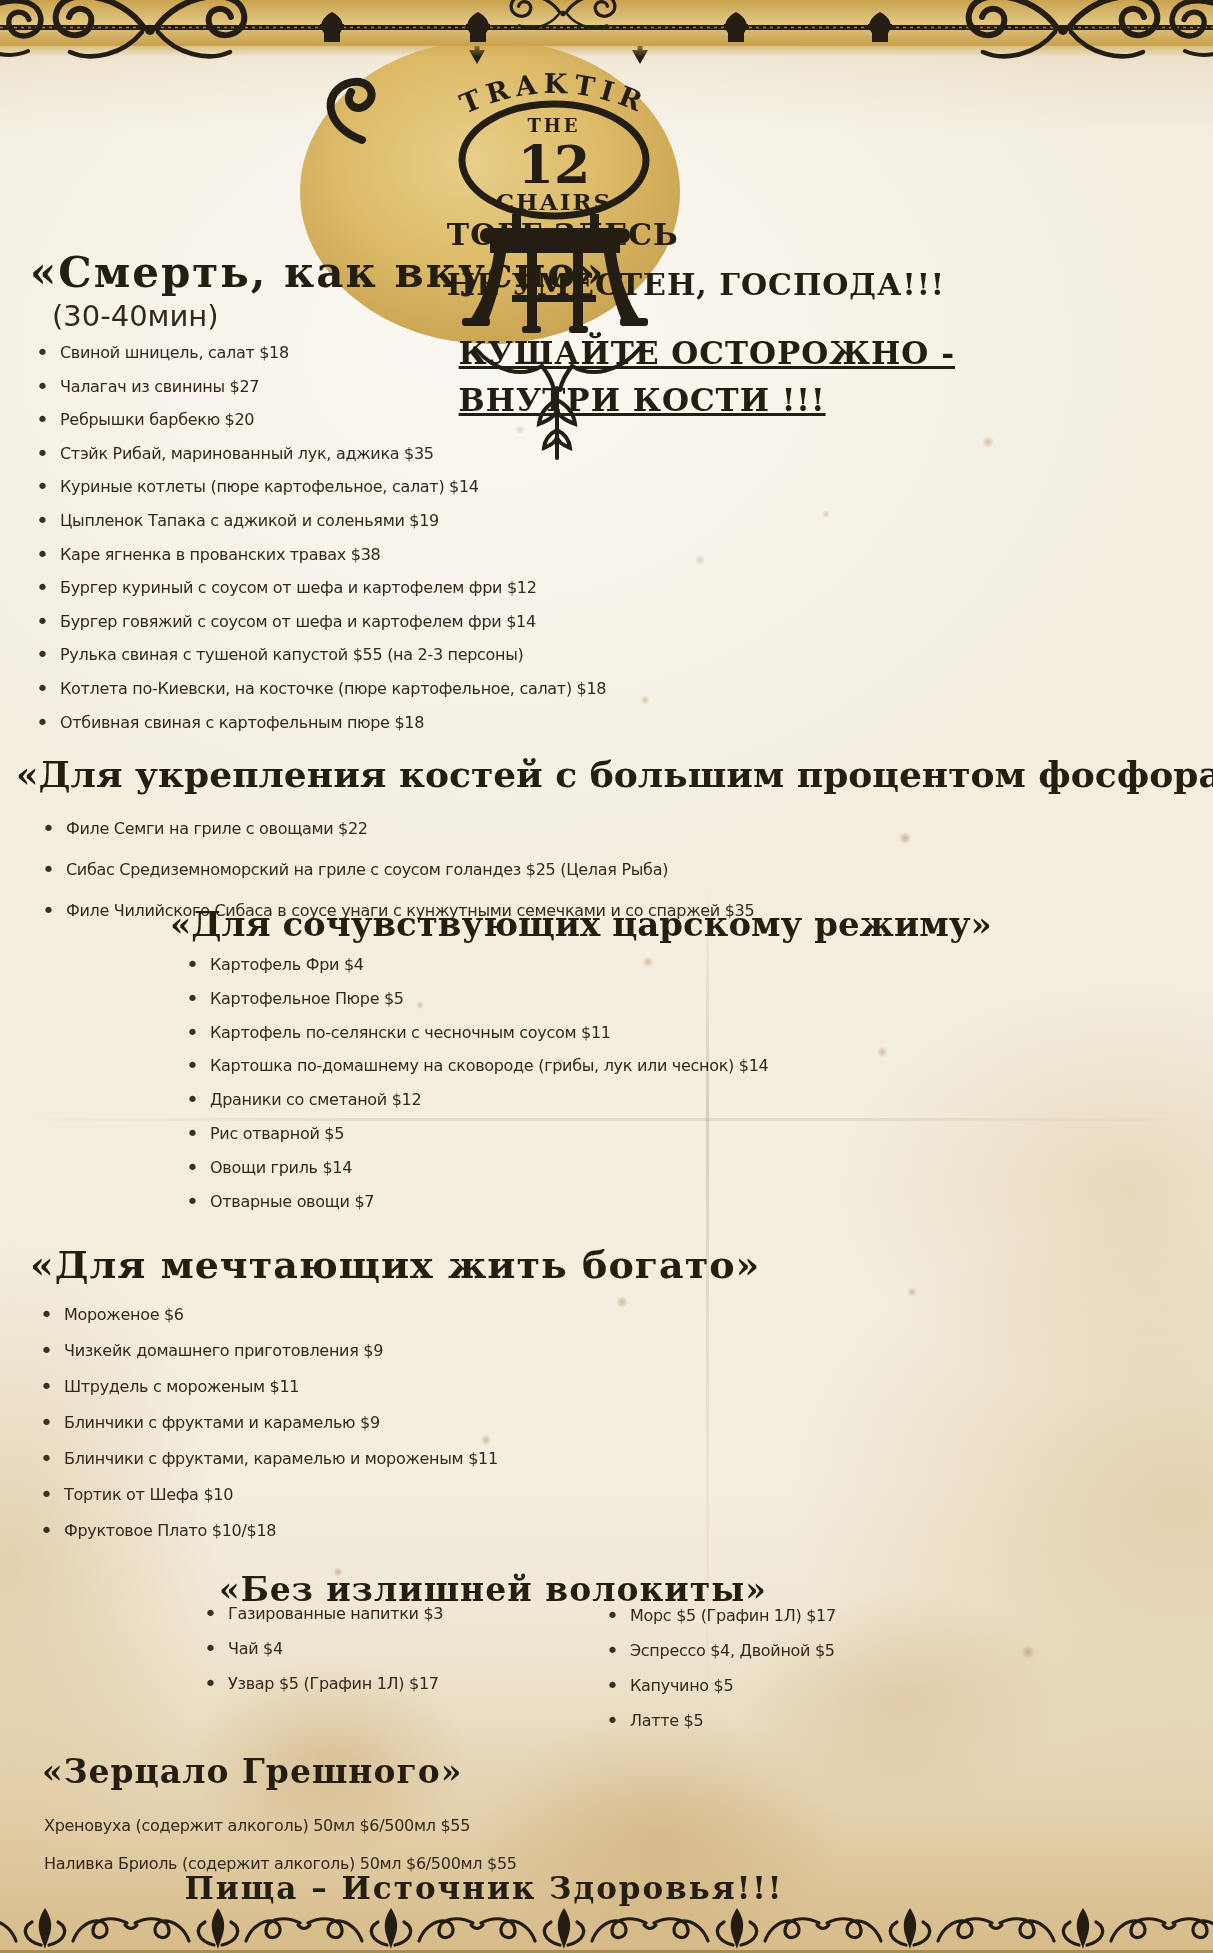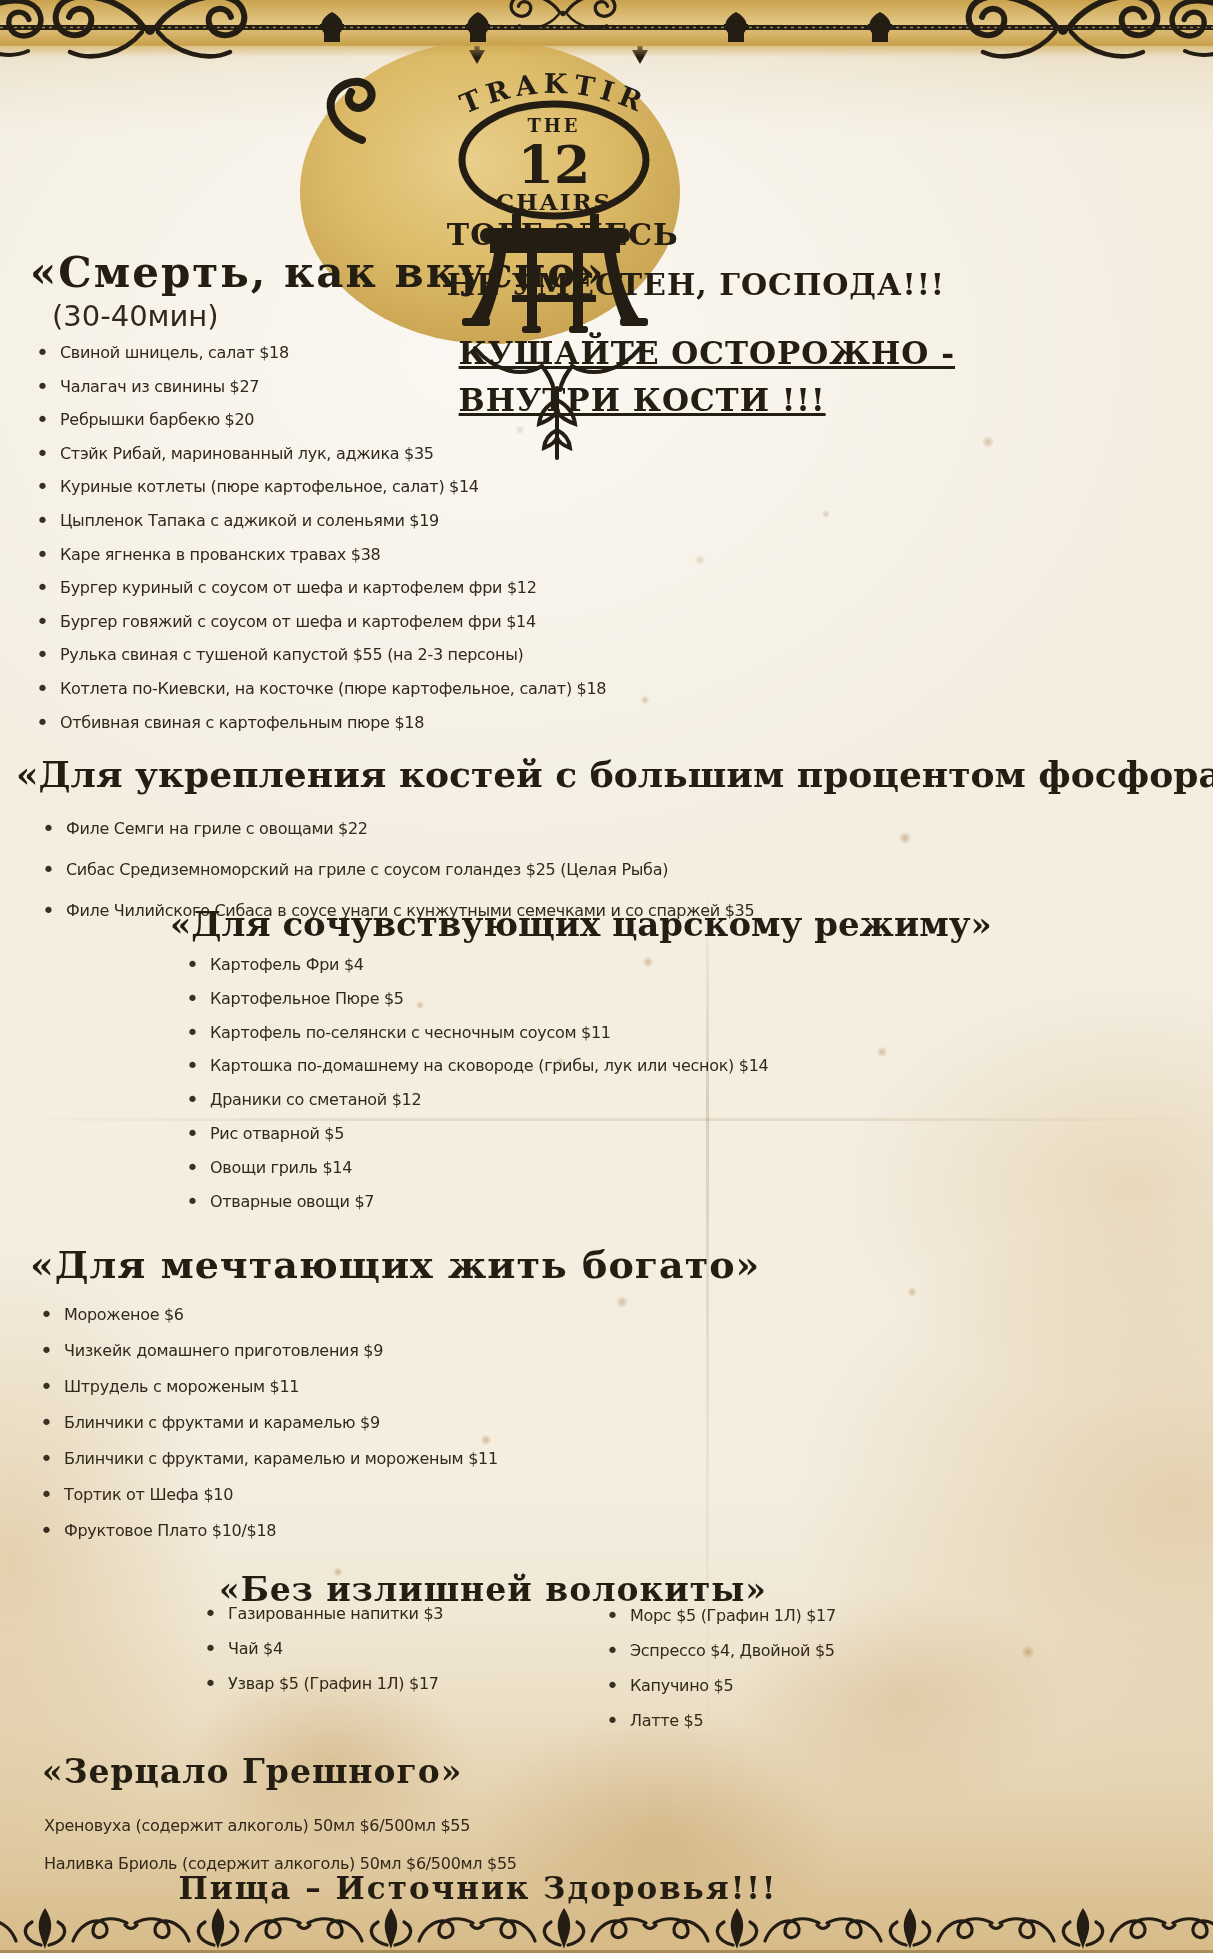--- a/index.html
+++ b/index.html
@@ -90,21 +90,21 @@
   .drink-col li{line-height:35px;}
   .drinks-left{left:198px;top:1596px;}
   .drinks-right{left:600px;top:1598px;}
 
   .sec-alcohol{left:42px;top:1732px;width:900px;margin-top:19px;}
   .sec-alcohol h2{font-size:33px;letter-spacing:1px;line-height:42px;}
   .sec-alcohol ul{margin-top:14px;}
   .sec-alcohol li{padding-left:2px;line-height:38px;}
   .sec-alcohol li::before{content:none;}
 
-  .footer-slogan{position:absolute;left:6px;top:1870px;width:944px;text-align:center;z-index:2;
+  .footer-slogan{position:absolute;left:12px;top:1870px;width:944px;text-align:center;z-index:2;
     font-size:31px;letter-spacing:2px;}
 </style>
 </head>
 <body>
 
 <div class="paper">
 
   <svg class="border-top" viewBox="0 0 1213 74">
     <defs>
       <linearGradient id="bandg" x1="0" y1="0" x2="0" y2="1">

